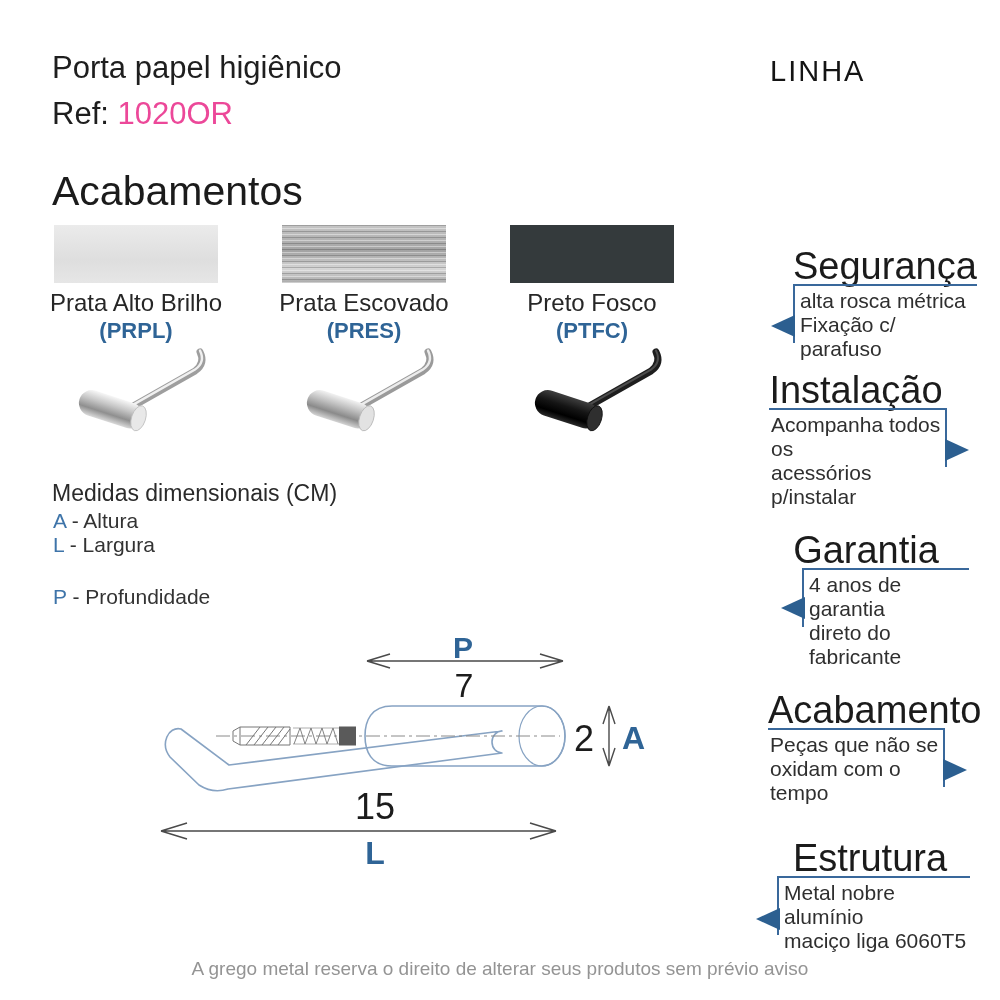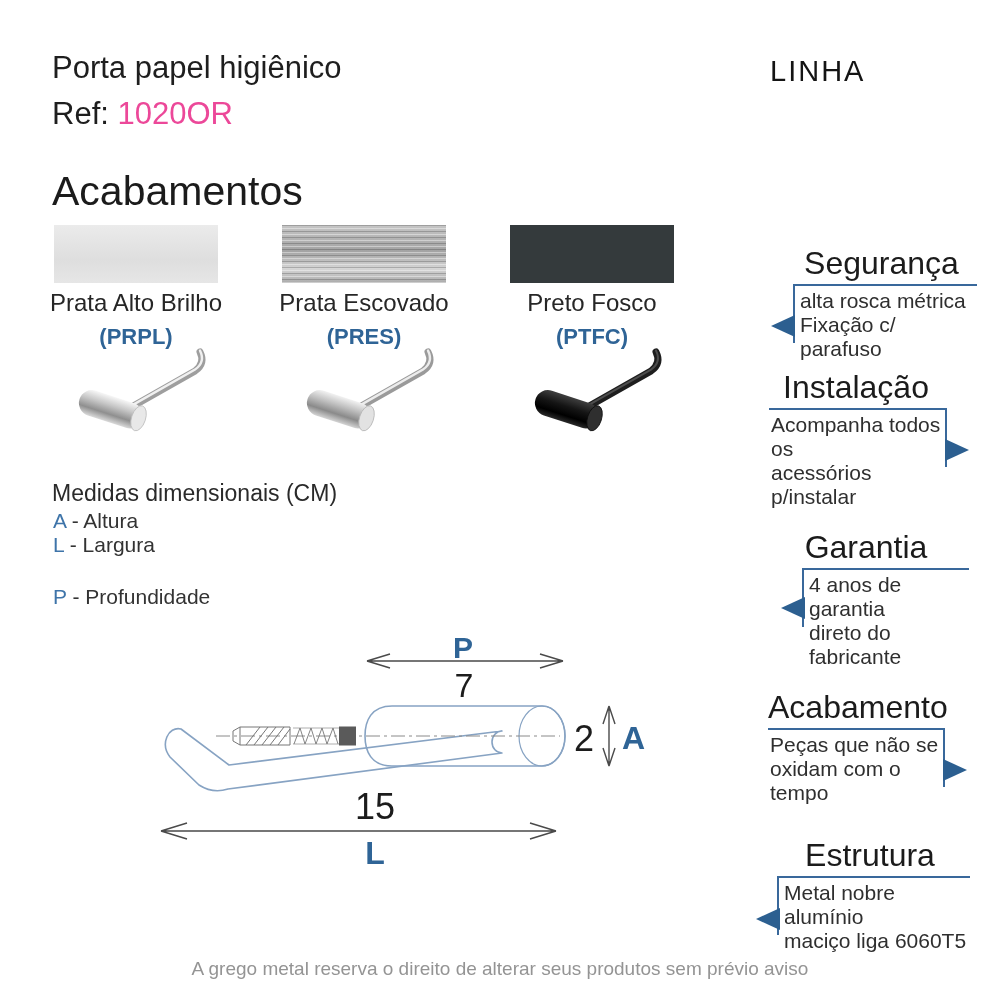--- a/index.html
+++ b/index.html
@@ -17,28 +17,28 @@
   
   .acab-title{left:52px;top:168px;font-size:41px;color:#1b1b1b;}
   .finish-col{top:225px;width:216px;text-align:center;}
   .swatch{width:164px;height:58px;margin:0 auto;}
   .swatch-prpl{background:linear-gradient(180deg,#ebebeb,#dedede 60%,#e6e6e6);}
   .swatch-pres{background:
       repeating-linear-gradient(0deg, rgba(255,255,255,.40) 0 1px, rgba(0,0,0,0) 1px 3px, rgba(0,0,0,.20) 3px 4px, rgba(0,0,0,0) 4px 6px),
       linear-gradient(180deg,#cicccc,#c6c6c6 10%,#a3a3a3 45%,#d6d6d6 75%,#ababab);}
   .swatch-ptfc{background:#343a3c;}
   .finish-name{margin-top:6px;font-size:24px;color:#262626;}
-  .finish-code{margin-top:7px;font-size:22px;font-weight:bold;color:#2f6496;}
+  .finish-code{margin-top:1px;font-size:22px;font-weight:bold;color:#2f6496;}
   .product-img{top:342px;width:216px;height:118px;}
   
   .medidas-title{left:52px;top:480px;font-size:23px;color:#2a2a2a;}
   .medida-item{left:53px;font-size:21px;color:#333;}
   .medida-letter{color:#3e74a9;}
   
-  .info-heading{font-size:32px;color:#1b1b1b;text-align:center;white-space:nowrap;}
+  .info-heading{font-size:38px;color:#1b1b1b;text-align:center;white-space:nowrap;}
   .info-box{font-size:21px;line-height:24px;color:#2f2f2f;}
   .info-box.v-left{border-top:2px solid #39689b;border-left:2px solid #39689b;padding:3px 0 0 5px;}
   .info-box.v-right{border-top:2px solid #39689b;border-right:2px solid #39689b;padding:3px 2px 0 2px;}
   .tri{position:absolute;width:0;height:0;}
   .tri-left{border-top:11px solid transparent;border-bottom:11px solid transparent;border-right:24px solid #2c5f90;}
   .tri-right{border-top:11px solid transparent;border-bottom:11px solid transparent;border-left:24px solid #2c5f90;}
   
   .disclaimer{left:0;top:958px;width:1000px;text-align:center;font-size:19px;color:#949494;}
   svg text{font-family:"Liberation Sans",sans-serif;}
 </style>

